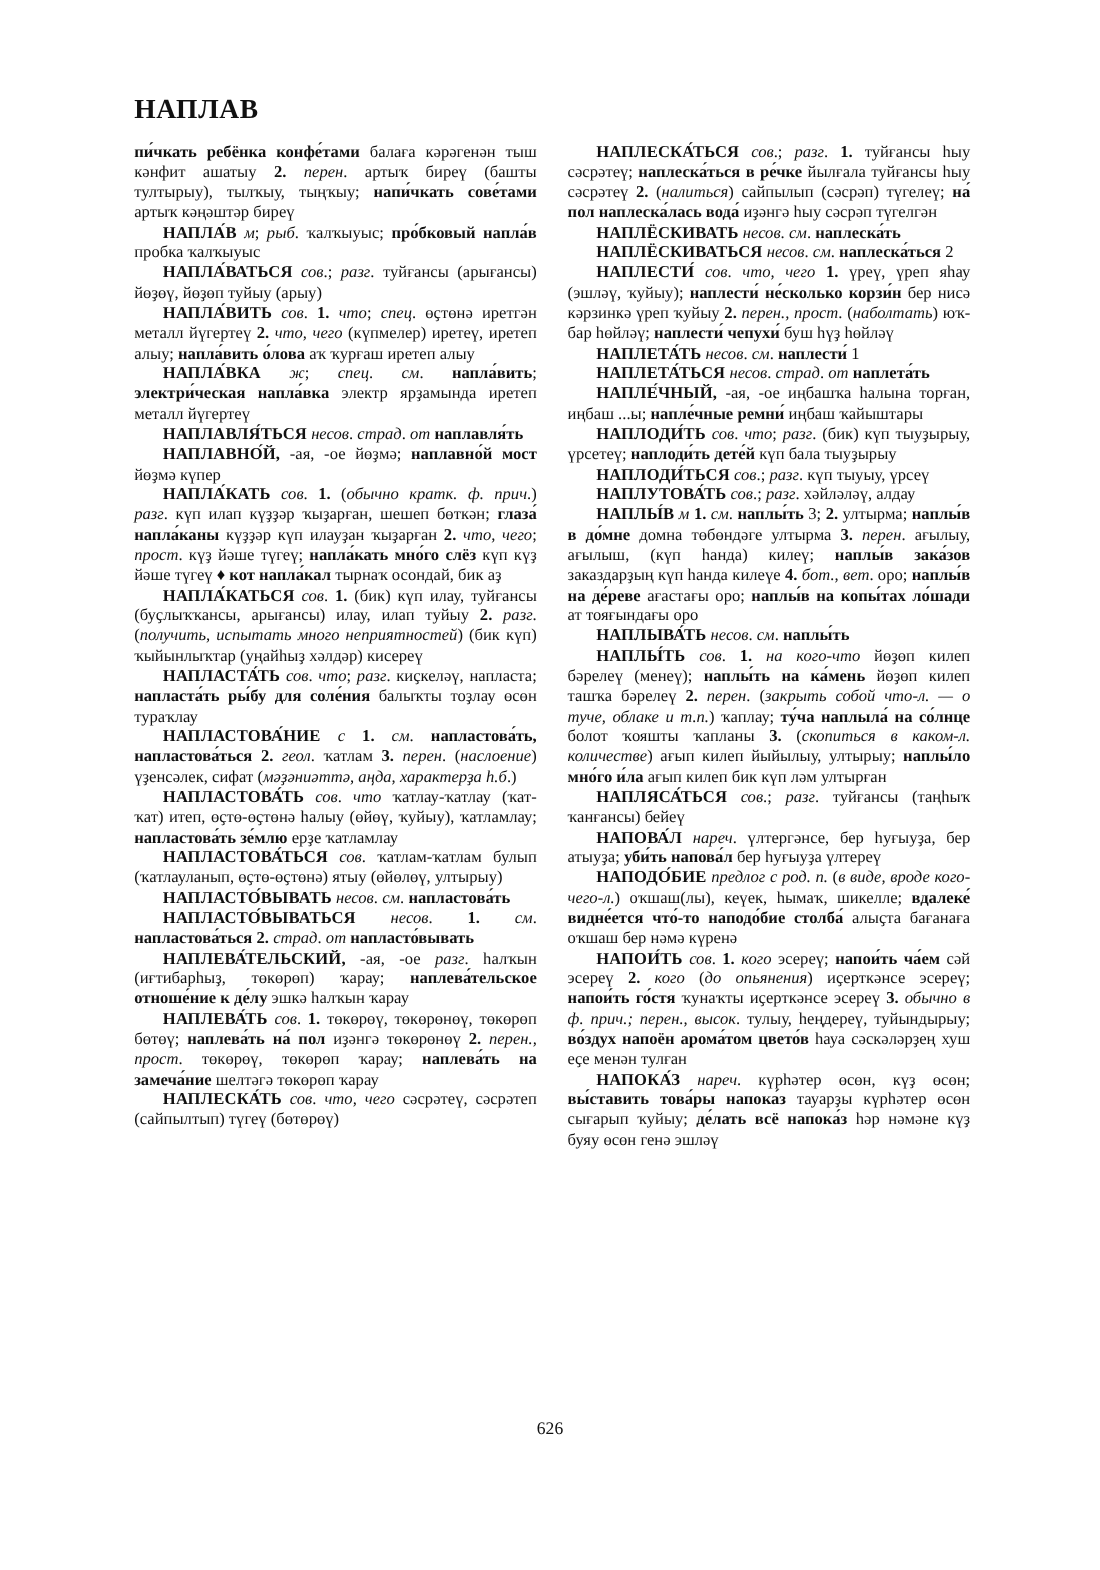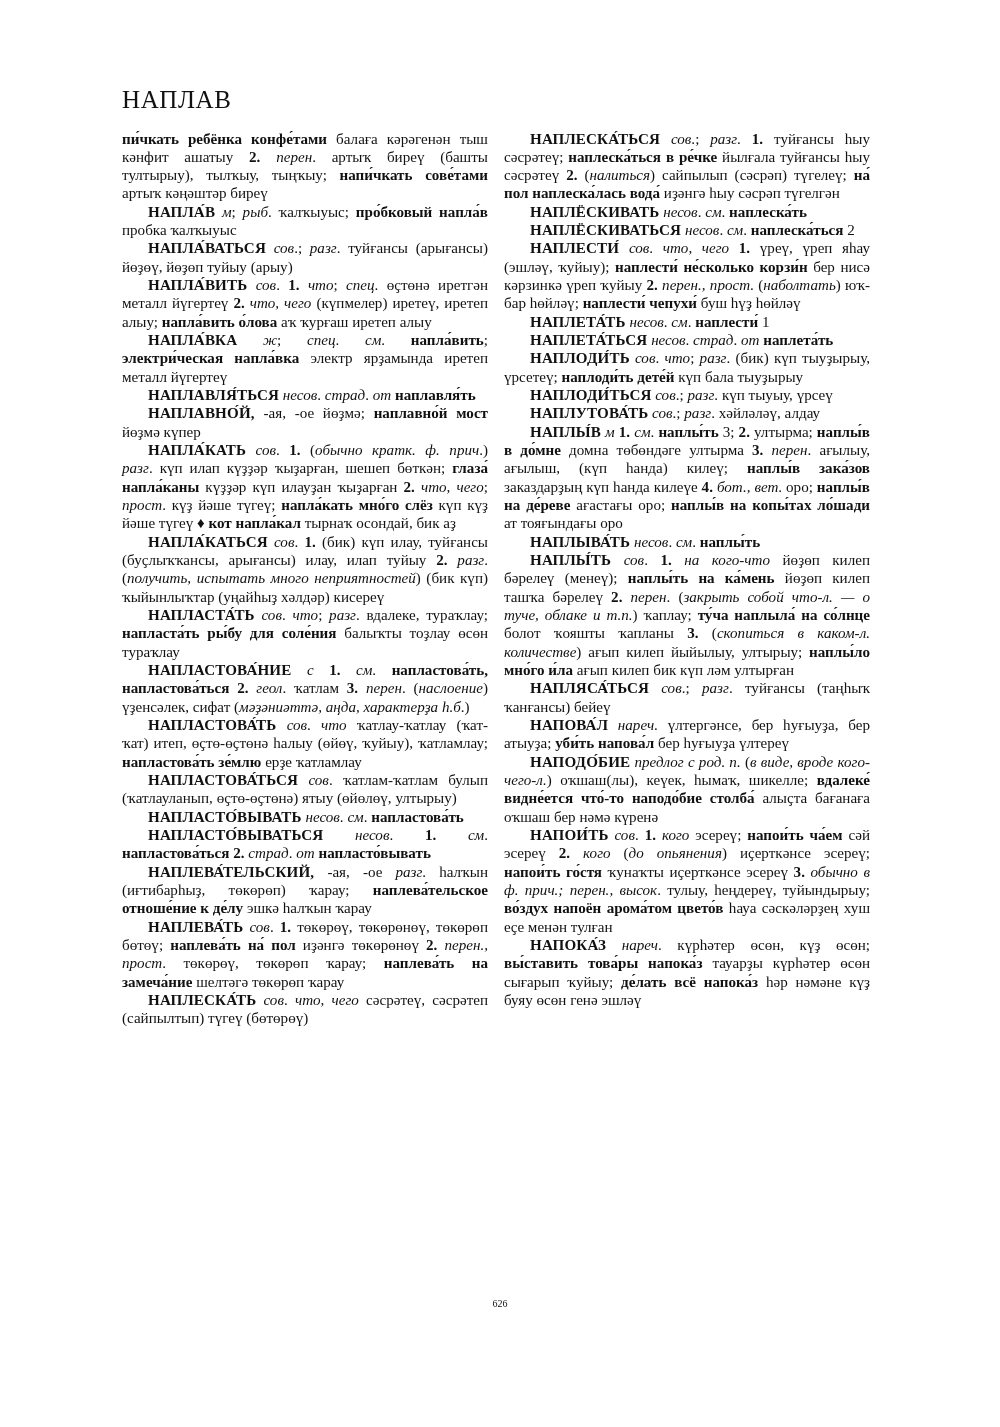--- a/index.html
+++ b/index.html
@@ -16,29 +16,29 @@
   }
   .page {
     position: relative;
     width: 1000px;
     height: 1427px;
     box-sizing: border-box;
     padding: 86px 118px 0 122px;
   }
   .page-header {
     font-size: 25px;
-    font-weight: normal;
+    font-weight: bold;
     letter-spacing: 0.6px;
     margin: 0 0 16px 0;
     line-height: 1.1;
   }
   .columns {
     display: flex;
     flex-direction: row;
-    gap: 16px;
+    gap: 28px;
     align-items: flex-start;
   }
   .column {
     width: 366px;
     flex: 0 0 366px;
   }
   .entry {
     font-size: 15.1px;
     line-height: 1.215;
     text-align: justify;
@@ -62,58 +62,59 @@
   }
   .i {
     font-style: italic;
   }
   .page-number {
     position: absolute;
     left: 0;
     right: 0;
     bottom: 118px;
     text-align: center;
-    font-size: 10px;
+    font-size: 16px;
   }
 </style>
 </head>
 <body>
 
 <div class="page">
 
   <h1 class="page-header">НАПЛАВ</h1>
 
   <div class="columns">
     <div class="column" id="col-left">
         <p class="entry noindent"><span class="b">пи́чкать ребёнка конфе́тами</span><span> балаға кәрәгенән тыш кәнфит ашатыу </span><span class="b">2.</span><span> </span><span class="i">перен</span><span>. артыҡ биреү (башты тултырыу), тылҡыу, тыңҡыу; </span><span class="b">напи́чкать сове́тами</span><span> артыҡ кәңәштәр биреү</span></p>
         <p class="entry indent"><span class="hw">НАПЛА́В</span><span> </span><span class="i">м</span><span>; </span><span class="i">рыб</span><span>. ҡалҡыуыс; </span><span class="b">про́бковый напла́в</span><span> пробка ҡалҡыуыс</span></p>
         <p class="entry indent"><span class="hw">НАПЛА́ВАТЬСЯ</span><span> </span><span class="i">сов</span><span>.; </span><span class="i">разг</span><span>. туйғансы (арығансы) йөҙөү, йөҙөп туйыу (арыу)</span></p>
         <p class="entry indent"><span class="hw">НАПЛА́ВИТЬ</span><span> </span><span class="i">сов</span><span>. </span><span class="b">1.</span><span> </span><span class="i">что</span><span>; </span><span class="i">спец</span><span>. өҫтөнә иретгән металл йүгертеү </span><span class="b">2.</span><span> </span><span class="i">что, чего</span><span> (күпмелер) иретеү, иретеп алыу; </span><span class="b">напла́вить о́лова</span><span> аҡ ҡурғаш иретеп алыу</span></p>
         <p class="entry indent"><span class="hw">НАПЛА́ВКА</span><span> </span><span class="i">ж</span><span>; </span><span class="i">спец</span><span>. </span><span class="i">см</span><span>. </span><span class="b">напла́вить</span><span>; </span><span class="b">электри́ческая напла́вка</span><span> электр ярҙамында иретеп металл йүгертеү</span></p>
         <p class="entry indent"><span class="hw">НАПЛАВЛЯ́ТЬСЯ</span><span> </span><span class="i">несов</span><span>. </span><span class="i">страд</span><span>. </span><span class="i">от</span><span> </span><span class="b">наплавля́ть</span></p>
         <p class="entry indent"><span class="hw">НАПЛАВНО́Й,</span><span> -ая, -ое йөҙмә; </span><span class="b">наплавно́й мост</span><span> йөҙмә күпер</span></p>
         <p class="entry indent"><span class="hw">НАПЛА́КАТЬ</span><span> </span><span class="i">сов</span><span>. </span><span class="b">1.</span><span> (</span><span class="i">обычно кратк. ф. прич</span><span>.) </span><span class="i">разг</span><span>. күп илап күҙҙәр ҡыҙарған, шешеп бөткән; </span><span class="b">глаза́ напла́каны</span><span> күҙҙәр күп илауҙан ҡыҙарған </span><span class="b">2.</span><span> </span><span class="i">что, чего</span><span>; </span><span class="i">прост</span><span>. күҙ йәше түгеү; </span><span class="b">напла́кать мно́го слёз</span><span> күп күҙ йәше түгеү </span><span class="b">♦</span><span> </span><span class="b">кот напла́кал</span><span> тырнаҡ осондай, бик аҙ</span></p>
         <p class="entry indent"><span class="hw">НАПЛА́КАТЬСЯ</span><span> </span><span class="i">сов</span><span>. </span><span class="b">1.</span><span> (бик) күп илау, туйғансы (буҫлыҡҡансы, арығансы) илау, илап туйыу </span><span class="b">2.</span><span> </span><span class="i">разг</span><span>. (</span><span class="i">получить, испытать много неприятностей</span><span>) (бик күп) ҡыйынлыҡтар (уңайһыҙ хәлдәр) кисереү</span></p>
-        <p class="entry indent"><span class="hw">НАПЛАСТА́ТЬ</span><span> </span><span class="i">сов</span><span>. </span><span class="i">что</span><span>; </span><span class="i">разг</span><span>. вдалеке, тураҡлау; </span><span class="b">напласта́ть ры́бу для соле́ния</span><span> балыҡты тоҙлау өсөн тураҡлау</span></p>
+        <p class="entry indent"><span class="hw">НАПЛАСТА́ТЬ</span><span> </span><span class="i">сов</span><span>. </span><span class="i">что</span><span>; </span><span class="i">разг</span><span>. киҫкеләү, напласта; </span><span class="b">напласта́ть ры́бу для соле́ния</span><span> балыҡты тоҙлау өсөн тураҡлау</span></p>
         <p class="entry indent"><span class="hw">НАПЛАСТОВА́НИЕ</span><span> </span><span class="i">с</span><span> </span><span class="b">1.</span><span> </span><span class="i">см</span><span>. </span><span class="b">напластова́ть, напластова́ться</span><span> </span><span class="b">2.</span><span> </span><span class="i">геол</span><span>. ҡатлам </span><span class="b">3.</span><span> </span><span class="i">перен</span><span>. (</span><span class="i">наслоение</span><span>) үҙенсәлек, сифат (</span><span class="i">мәҙәниәттә, аңда, характерҙа һ.б</span><span>.)</span></p>
         <p class="entry indent"><span class="hw">НАПЛАСТОВА́ТЬ</span><span> </span><span class="i">сов</span><span>. </span><span class="i">что</span><span> ҡатлау-ҡатлау (ҡат-ҡат) итеп, өҫтө-өҫтөнә һалыу (өйөү, ҡуйыу), ҡатламлау; </span><span class="b">напластова́ть зе́млю</span><span> ерҙе ҡатламлау</span></p>
         <p class="entry indent"><span class="hw">НАПЛАСТОВА́ТЬСЯ</span><span> </span><span class="i">сов</span><span>. ҡатлам-ҡатлам булып (ҡатлауланып, өҫтө-өҫтөнә) ятыу (өйөлөү, ултырыу)</span></p>
         <p class="entry indent"><span class="hw">НАПЛАСТО́ВЫВАТЬ</span><span> </span><span class="i">несов</span><span>. </span><span class="i">см</span><span>. </span><span class="b">напластова́ть</span></p>
         <p class="entry indent"><span class="hw">НАПЛАСТО́ВЫВАТЬСЯ</span><span> </span><span class="i">несов</span><span>. </span><span class="b">1.</span><span> </span><span class="i">см</span><span>. </span><span class="b">напластова́ться</span><span> </span><span class="b">2.</span><span> </span><span class="i">страд</span><span>. </span><span class="i">от</span><span> </span><span class="b">напласто́вывать</span></p>
         <p class="entry indent"><span class="hw">НАПЛЕВА́ТЕЛЬСКИЙ,</span><span> -ая, -ое </span><span class="i">разг</span><span>. һалҡын (иғтибарһыҙ, төкөрөп) ҡарау; </span><span class="b">наплева́тельское отноше́ние к де́лу</span><span> эшкә һалҡын ҡарау</span></p>
         <p class="entry indent"><span class="hw">НАПЛЕВА́ТЬ</span><span> </span><span class="i">сов</span><span>. </span><span class="b">1.</span><span> төкөрөү, төкөрөнөү, төкөрөп бөтөү; </span><span class="b">наплева́ть на́ пол</span><span> иҙәнгә төкөрөнөү </span><span class="b">2.</span><span> </span><span class="i">перен., прост</span><span>. төкөрөү, төкөрөп ҡарау; </span><span class="b">наплева́ть на замеча́ние</span><span> шелтәгә төкөрөп ҡарау</span></p>
         <p class="entry indent"><span class="hw">НАПЛЕСКА́ТЬ</span><span> </span><span class="i">сов</span><span>. </span><span class="i">что, чего</span><span> сәсрәтеү, сәсрәтеп (сайпылтып) түгеү (бөтөрөү)</span></p>
       </div>
     <div class="column" id="col-right">
         <p class="entry indent"><span class="hw">НАПЛЕСКА́ТЬСЯ</span><span> </span><span class="i">сов</span><span>.; </span><span class="i">разг</span><span>. </span><span class="b">1.</span><span> туйғансы һыу сәсрәтеү; </span><span class="b">наплеска́ться в ре́чке</span><span> йылғала туйғансы һыу сәсрәтеү </span><span class="b">2.</span><span> (</span><span class="i">налиться</span><span>) сайпылып (сәсрәп) түгелеү; </span><span class="b">на́ пол наплеска́лась вода́</span><span> иҙәнгә һыу сәсрәп түгелгән</span></p>
         <p class="entry indent"><span class="hw">НАПЛЁСКИВАТЬ</span><span> </span><span class="i">несов</span><span>. </span><span class="i">см</span><span>. </span><span class="b">наплеска́ть</span></p>
         <p class="entry indent"><span class="hw">НАПЛЁСКИВАТЬСЯ</span><span> </span><span class="i">несов</span><span>. </span><span class="i">см</span><span>. </span><span class="b">наплеска́ться</span><span> 2</span></p>
         <p class="entry indent"><span class="hw">НАПЛЕСТИ́</span><span> </span><span class="i">сов</span><span>. </span><span class="i">что, чего</span><span> </span><span class="b">1.</span><span> үреү, үреп яһау (эшләү, ҡуйыу); </span><span class="b">наплести́ не́сколько корзи́н</span><span> бер нисә кәрзинкә үреп ҡуйыу </span><span class="b">2.</span><span> </span><span class="i">перен., прост</span><span>. (</span><span class="i">наболтать</span><span>) юҡ-бар һөйләү; </span><span class="b">наплести́ чепухи́</span><span> буш һүҙ һөйләү</span></p>
         <p class="entry indent"><span class="hw">НАПЛЕТА́ТЬ</span><span> </span><span class="i">несов</span><span>. </span><span class="i">см</span><span>. </span><span class="b">наплести́</span><span> 1</span></p>
         <p class="entry indent"><span class="hw">НАПЛЕТА́ТЬСЯ</span><span> </span><span class="i">несов</span><span>. </span><span class="i">страд</span><span>. </span><span class="i">от</span><span> </span><span class="b">наплета́ть</span></p>
+        <p class="entry indent"><span class="hw">НАПЛЕ́ЧНЫЙ,</span><span> -ая, -ое иңбашҡа һалына торған, иңбаш ...ы; </span><span class="b">напле́чные ремни́</span><span> иңбаш ҡайыштары</span></p>
         <p class="entry indent"><span class="hw">НАПЛОДИ́ТЬ</span><span> </span><span class="i">сов</span><span>. </span><span class="i">что</span><span>; </span><span class="i">разг</span><span>. (бик) күп тыуҙырыу, үрсетеү; </span><span class="b">наплоди́ть дете́й</span><span> күп бала тыуҙырыу</span></p>
         <p class="entry indent"><span class="hw">НАПЛОДИ́ТЬСЯ</span><span> </span><span class="i">сов</span><span>.; </span><span class="i">разг</span><span>. күп тыуыу, үрсеү</span></p>
         <p class="entry indent"><span class="hw">НАПЛУТОВА́ТЬ</span><span> </span><span class="i">сов</span><span>.; </span><span class="i">разг</span><span>. хәйләләү, алдау</span></p>
         <p class="entry indent"><span class="hw">НАПЛЫ́В</span><span> </span><span class="i">м</span><span> </span><span class="b">1.</span><span> </span><span class="i">см</span><span>. </span><span class="b">наплы́ть</span><span> 3; </span><span class="b">2.</span><span> ултырма; </span><span class="b">наплы́в в до́мне</span><span> домна төбөндәге ултырма </span><span class="b">3.</span><span> </span><span class="i">перен</span><span>. ағылыу, ағылыш, (күп һанда) килеү; </span><span class="b">наплы́в зака́зов</span><span> заказдарҙың күп һанда килеүе </span><span class="b">4.</span><span> </span><span class="i">бот., вет</span><span>. оро; </span><span class="b">наплы́в на де́реве</span><span> ағастағы оро; </span><span class="b">наплы́в на копы́тах ло́шади</span><span> ат тояғындағы оро</span></p>
         <p class="entry indent"><span class="hw">НАПЛЫВА́ТЬ</span><span> </span><span class="i">несов</span><span>. </span><span class="i">см</span><span>. </span><span class="b">наплы́ть</span></p>
         <p class="entry indent"><span class="hw">НАПЛЫ́ТЬ</span><span> </span><span class="i">сов</span><span>. </span><span class="b">1.</span><span> </span><span class="i">на кого-что</span><span> йөҙөп килеп бәрелеү (менеү); </span><span class="b">наплы́ть на ка́мень</span><span> йөҙөп килеп ташҡа бәрелеү </span><span class="b">2.</span><span> </span><span class="i">перен</span><span>. (</span><span class="i">закрыть собой что-л. — о туче, облаке и т.п.</span><span>) ҡаплау; </span><span class="b">ту́ча наплыла́ на со́лнце</span><span> болот ҡояшты ҡапланы </span><span class="b">3.</span><span> (</span><span class="i">скопиться в каком-л. количестве</span><span>) ағып килеп йыйылыу, ултырыу; </span><span class="b">наплы́ло мно́го и́ла</span><span> ағып килеп бик күп ләм ултырған</span></p>
         <p class="entry indent"><span class="hw">НАПЛЯСА́ТЬСЯ</span><span> </span><span class="i">сов</span><span>.; </span><span class="i">разг</span><span>. туйғансы (таңһыҡ ҡанғансы) бейеү</span></p>
         <p class="entry indent"><span class="hw">НАПОВА́Л</span><span> </span><span class="i">нареч</span><span>. үлтергәнсе, бер һуғыуҙа, бер атыуҙа; </span><span class="b">уби́ть напова́л</span><span> бер һуғыуҙа үлтереү</span></p>
         <p class="entry indent"><span class="hw">НАПОДО́БИЕ</span><span> </span><span class="i">предлог с род. п.</span><span> (</span><span class="i">в виде, вроде кого-чего-л.</span><span>) оҡшаш(лы), кеүек, һымаҡ, шикелле; </span><span class="b">вдалеке́ видне́ется что́-то наподо́бие столба́</span><span> алыҫта бағанаға оҡшаш бер нәмә күренә</span></p>
         <p class="entry indent"><span class="hw">НАПОИ́ТЬ</span><span> </span><span class="i">сов</span><span>. </span><span class="b">1.</span><span> </span><span class="i">кого</span><span> эсереү; </span><span class="b">напои́ть ча́ем</span><span> сәй эсереү </span><span class="b">2.</span><span> </span><span class="i">кого</span><span> (</span><span class="i">до опьянения</span><span>) иҫерткәнсе эсереү; </span><span class="b">напои́ть го́стя</span><span> ҡунаҡты иҫерткәнсе эсереү </span><span class="b">3.</span><span> </span><span class="i">обычно в ф. прич.; перен., высок</span><span>. тулыу, һеңдереү, туйындырыу; </span><span class="b">во́здух напоён арома́том цвето́в</span><span> һауа сәскәләрҙең хуш еҫе менән тулған</span></p>

